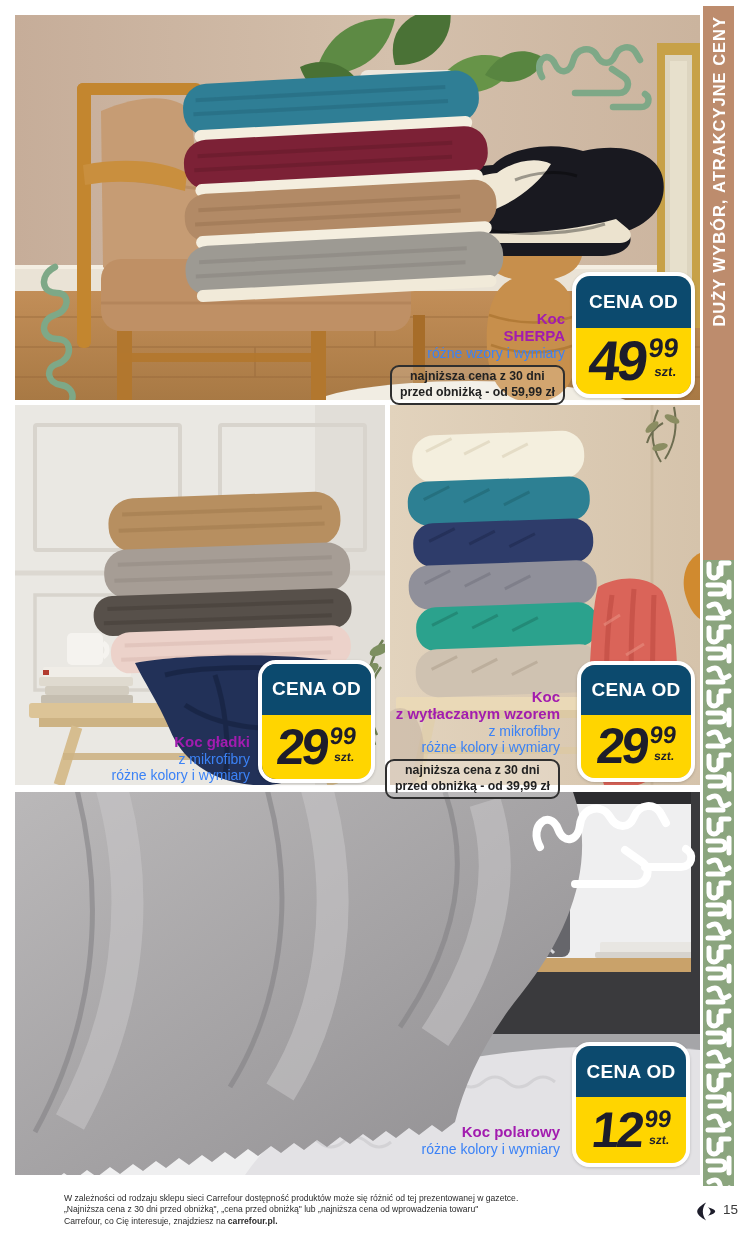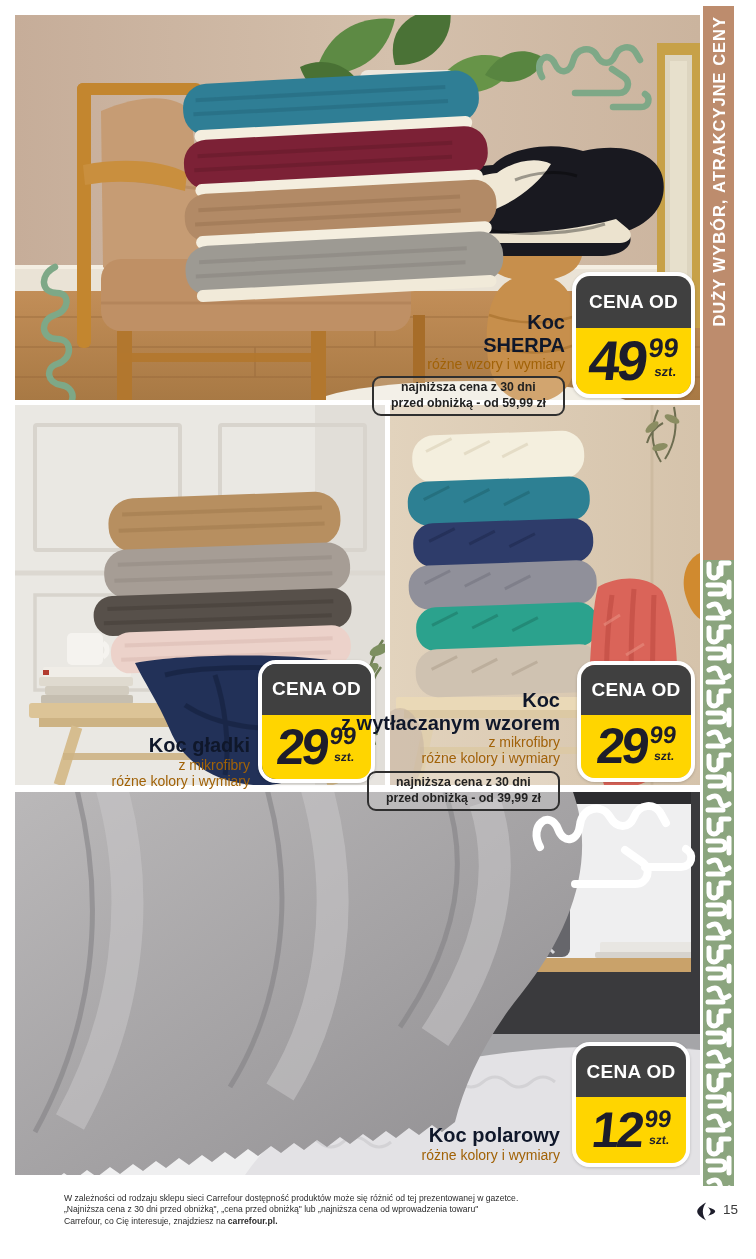--- a/index.html
+++ b/index.html
@@ -18,41 +18,41 @@
   .vtext{position:absolute;top:10px;left:50%;transform:translateX(-50%) rotate(180deg);
          writing-mode:vertical-rl;white-space:nowrap;color:#fff;font-size:16.5px;
          letter-spacing:1px;}
   .vtext .reg{font-weight:600;}
   .vtext .bld{font-weight:800;}
   .sidebar-green{width:31px;height:626px;}
 
   
   .badge{position:absolute;border:4px solid #fff;border-radius:18px;overflow:hidden;
          display:flex;flex-direction:column;box-shadow:0 1px 3px rgba(0,0,0,.18);}
-  .badge-top{flex:0 0 44%;background:#404040;color:#fff;display:flex;align-items:center;
+  .badge-top{flex:0 0 44%;background:#0c4a6e;color:#fff;display:flex;align-items:center;
              justify-content:center;font-weight:800;font-size:19px;letter-spacing:.3px;}
   .badge-bottom{flex:1;background:#ffd500;display:flex;align-items:center;justify-content:center;}
   .price{display:flex;align-items:flex-start;transform:skewX(-6deg);color:#1d1d2b;}
   .price .int{font-weight:900;line-height:.92;letter-spacing:-3px;}
   .frac{display:flex;flex-direction:column;align-items:flex-end;margin-left:2px;}
   .frac .cents{font-weight:900;line-height:1;}
   .frac .unit{font-weight:700;margin-top:2px;}
   .badge-lg .int{font-size:56px;} .badge-lg .cents{font-size:27px;} .badge-lg .unit{font-size:13px;}
   .badge-sm .int{font-size:50px;} .badge-sm .cents{font-size:24px;} .badge-sm .unit{font-size:12px;}
   #badge1{left:572px;top:272px;width:115px;height:118px;}
   #badge2{left:258px;top:660px;width:109px;height:115px;}
   #badge3{left:577px;top:661px;width:110px;height:113px;}
   #badge4{left:572px;top:1042px;width:110px;height:117px;}
 
   
   .info{position:absolute;text-align:right;color:#444;}
-  .info .name{font-weight:bold;font-size:20px;line-height:1.13;color:#0f172a;}
-  .info .desc{font-size:14px;line-height:1.16;color:#a16207;}
+  .info .name{font-weight:bold;font-size:15px;line-height:1.13;color:#a21caf;}
+  .info .desc{font-size:14px;line-height:1.16;color:#3b82f6;}
   .note{display:inline-block;margin-top:4px;border:2px solid #2f2f2f;border-radius:9px;
-        padding:2px 17px;font-size:12.3px;font-weight:bold;color:#222;line-height:1.3;
+        padding:2px 8px;font-size:12.3px;font-weight:bold;color:#222;line-height:1.3;
         text-align:center;background:rgba(255,255,255,.2);}
   #info1{right:191px;top:311px;}
   #info2{right:506px;top:734px;}
   #info3{right:196px;top:689px;}
   #info4{right:196px;top:1124px;}
 
   
   .footer-text{position:absolute;left:30px;top:1193px;width:560px;font-size:8.6px;
                line-height:1.33;color:#2b2b2b;margin-left:34px;}
   .footer-text b{font-weight:bold;}

